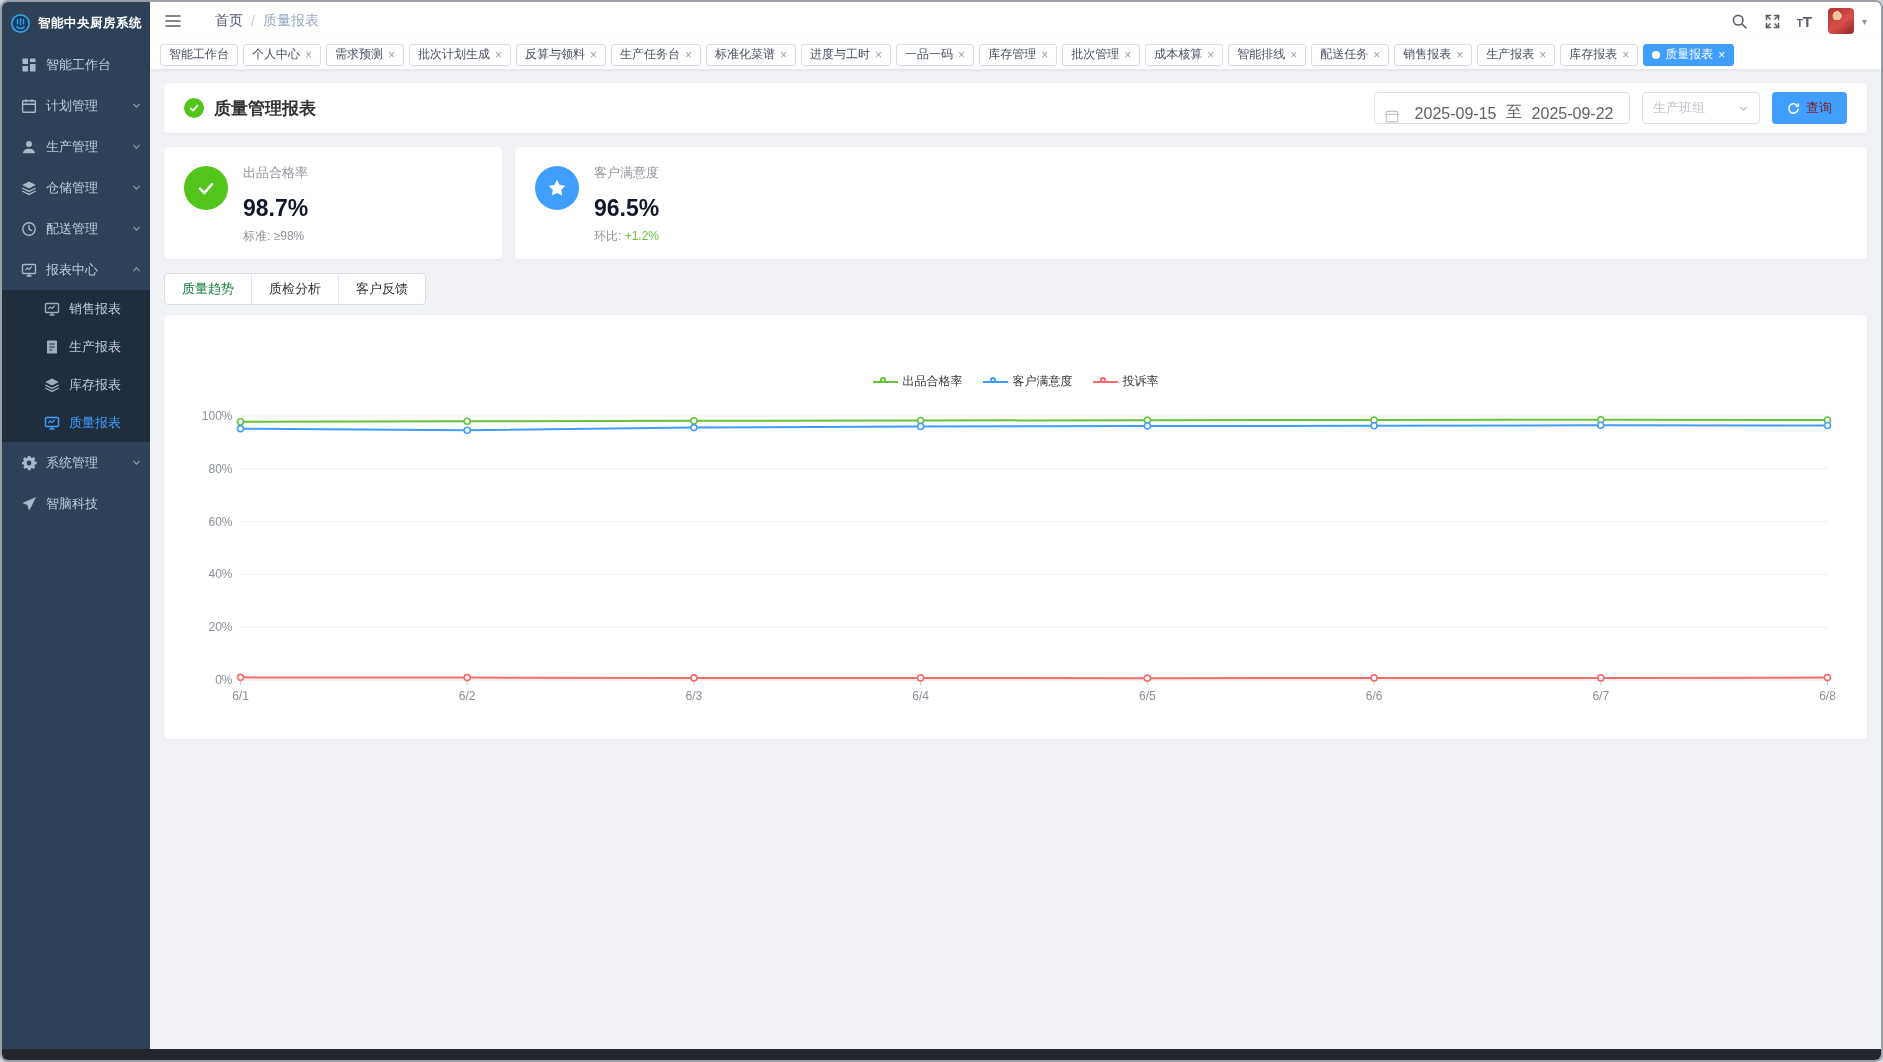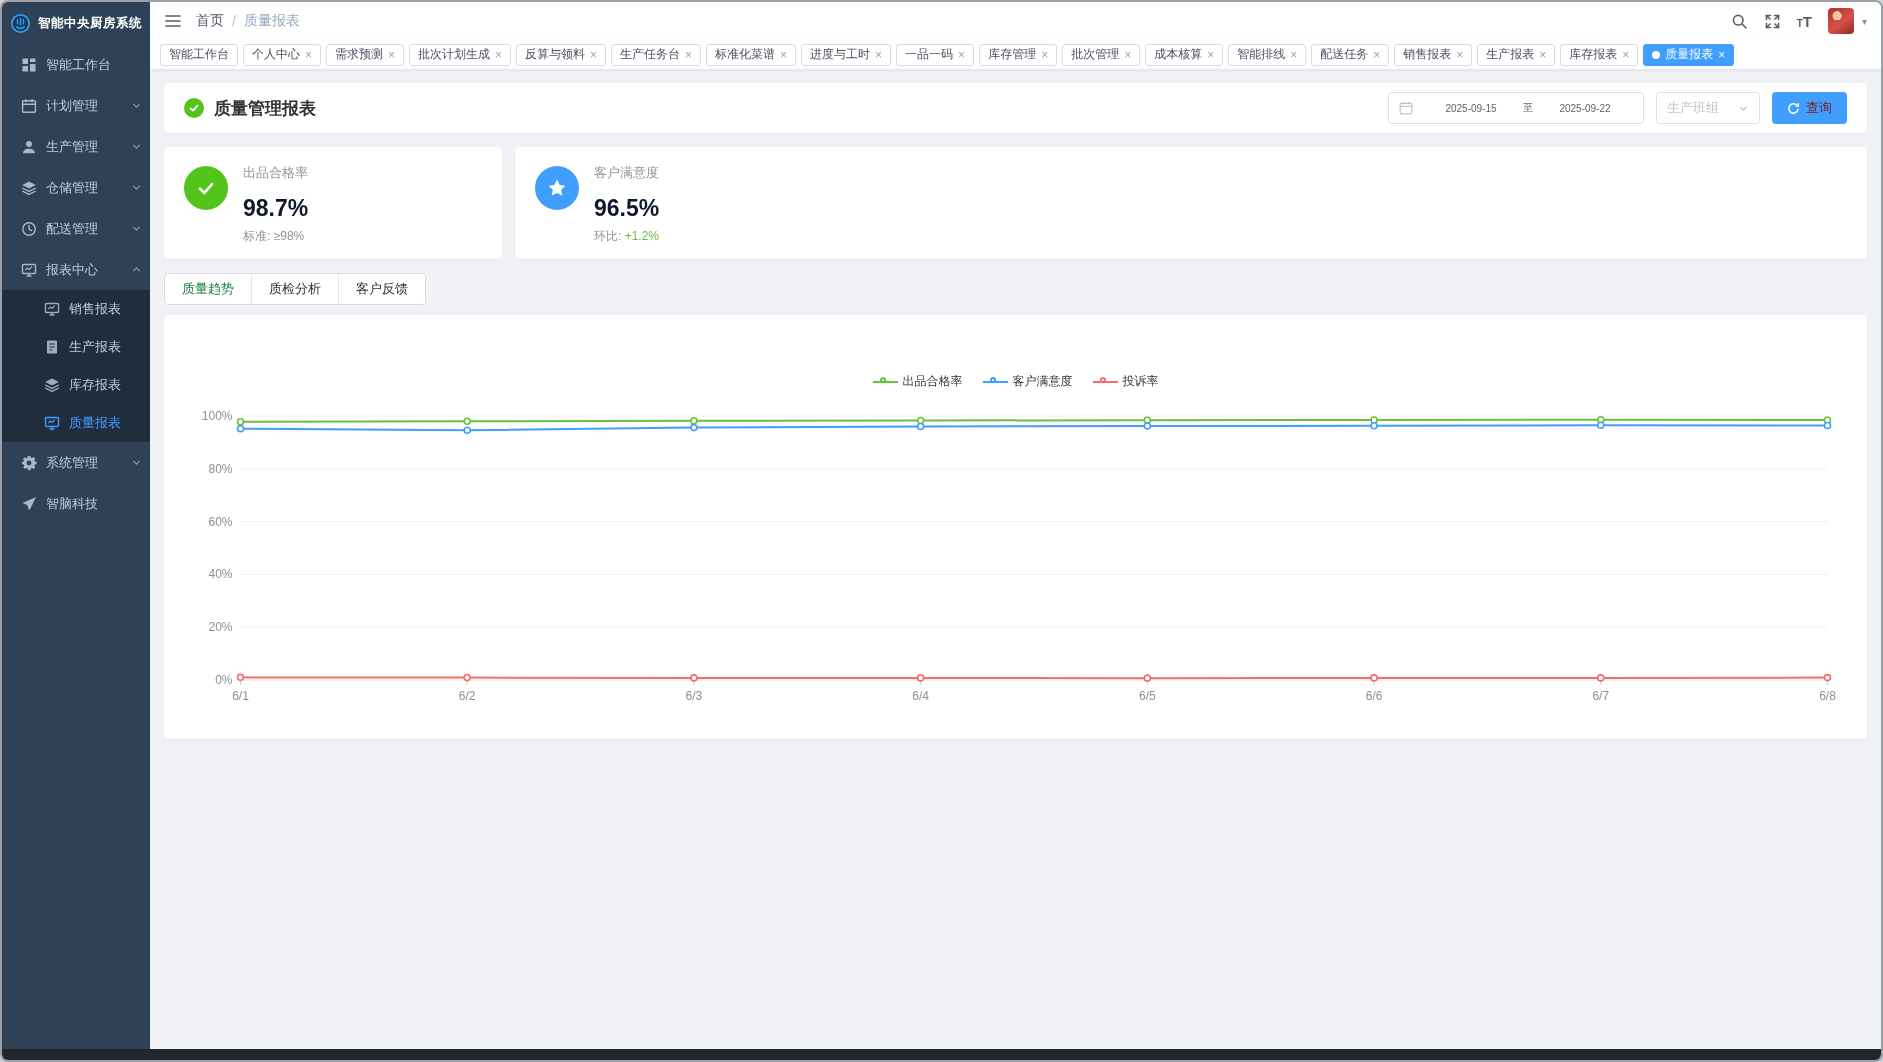--- a/index.html
+++ b/index.html
@@ -23,21 +23,21 @@
   .chev{width:11px;height:11px;display:inline-flex;color:#8a98a8;}
   .chev svg{width:100%;height:100%;}
   .chev.up{transform:rotate(180deg);}
   .submenu{background:#1f2d3d;}
   .submenu-item{height:38px;display:flex;align-items:center;padding:0 8px 0 42px;cursor:pointer;color:#bfcbd9;white-space:nowrap;}
   .submenu-item .mi{color:#9fadbd;}
   .submenu-item.active,.submenu-item.active .mi{color:#409eff;}
 
   
   .main{flex:1;display:flex;flex-direction:column;min-width:0;background:#f0f2f5;}
-  .topbar{height:38px;background:#fff;display:flex;align-items:center;padding:0 14px;flex:0 0 auto;}
+  .topbar{height:38px;background:#fff;display:flex;align-items:center;padding:0 14px;flex:0 0 auto;gap:19px;}
   .hamburger{width:18px;height:18px;color:#5a5e66;display:inline-flex;cursor:pointer;}
   .hamburger svg{width:100%;height:100%;}
   .breadcrumb{margin-left:14px;font-size:14px;color:#515a6e;display:flex;gap:8px;align-items:center;flex:1;}
   .breadcrumb .sep{color:#c0c4cc;}
   .breadcrumb .current{color:#97a8be;}
   .topbar-right{display:flex;align-items:center;gap:16px;color:#5a5e66;}
   .tb-icon{width:17px;height:17px;display:inline-flex;cursor:pointer;}
   .tb-icon svg{width:100%;height:100%;}
   .fontsize-icon{cursor:pointer;line-height:1;display:inline-flex;align-items:flex-end;font-weight:600;color:#5a5e66;}
   .fontsize-icon .sm{font-size:10px;}
@@ -60,26 +60,26 @@
   .card{background:#fff;border-radius:4px;box-shadow:0 1px 3px rgba(0,0,0,.05);}
 
   
   .page-header{height:50px;display:flex;align-items:center;justify-content:space-between;padding:0 20px;}
   .ph-left{display:flex;align-items:center;gap:10px;}
   .title-check{width:20px;height:20px;border-radius:50%;background:#52c41a;display:inline-flex;align-items:center;justify-content:center;}
   .title-check svg{width:12px;height:12px;}
   .page-title{font-size:17px;color:#303133;font-weight:600;margin:0;}
   .ph-right{display:flex;align-items:center;gap:12px;}
   .date-range{width:256px;height:32px;border:1px solid #dcdfe6;border-radius:4px;background:#fff;
-    display:flex;align-items:center;padding:0 10px;font-size:10px;color:#606266;cursor:pointer;}
+    display:flex;align-items:flex-end;padding:0 10px;font-size:16px;color:#606266;cursor:pointer;}
   .cal{width:14px;height:14px;color:#c0c4cc;display:inline-flex;margin-right:10px;}
   .cal svg{width:100%;height:100%;}
   .date-val{flex:1;text-align:center;}
   .date-sep{color:#606266;padding:0 4px;}
-  .team-select{width:104px;height:32px;border:1px solid #dcdfe6;border-radius:4px;background:#fff;
+  .team-select{width:118px;height:32px;border:1px solid #dcdfe6;border-radius:4px;background:#fff;
     display:flex;align-items:center;justify-content:space-between;padding:0 10px;font-size:13px;color:#c0c4cc;cursor:pointer;}
   .chev-dn{width:11px;height:11px;display:inline-flex;color:#c0c4cc;}
   .chev-dn svg{width:100%;height:100%;}
   .query-btn{height:32px;border:none;border-radius:4px;background:#409eff;color:#7f1d1d;font-size:13px;
     display:inline-flex;align-items:center;gap:6px;padding:0 15px;cursor:pointer;font-family:inherit;}
   .ref{width:13px;height:13px;display:inline-flex;}
   .ref svg{width:100%;height:100%;}
 
   
   .stat-row{display:flex;gap:13px;margin-top:14px;}

